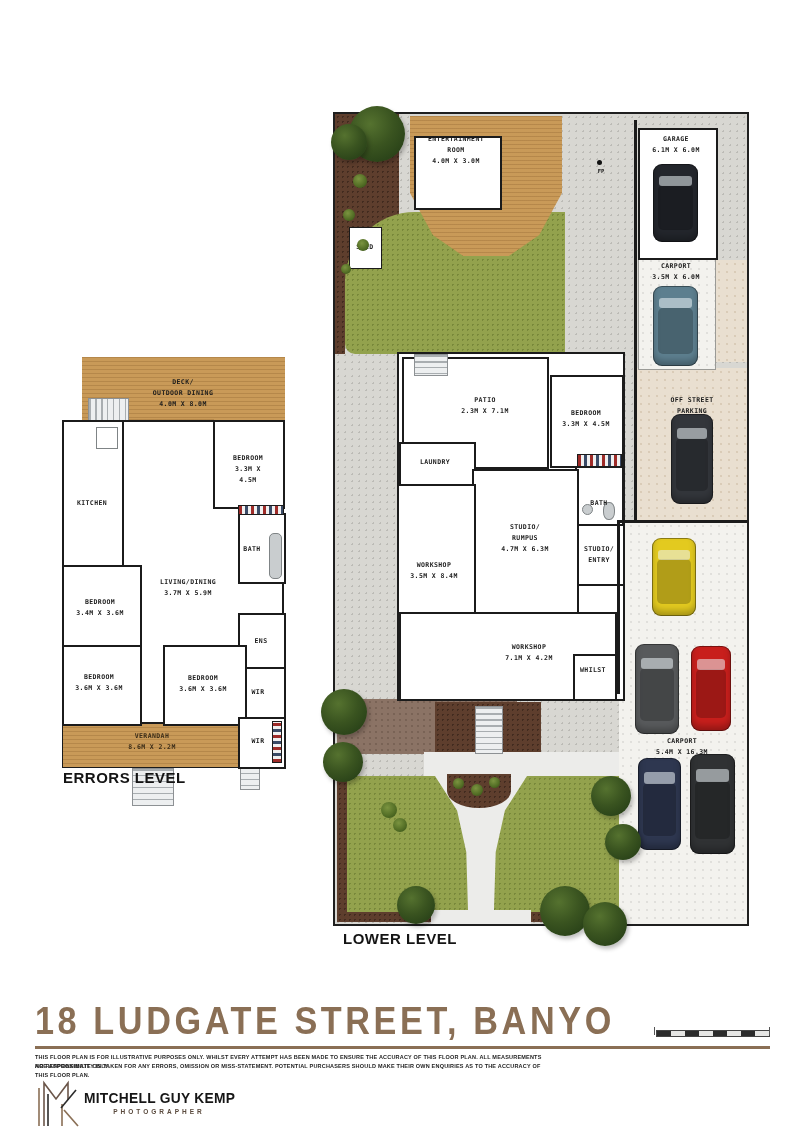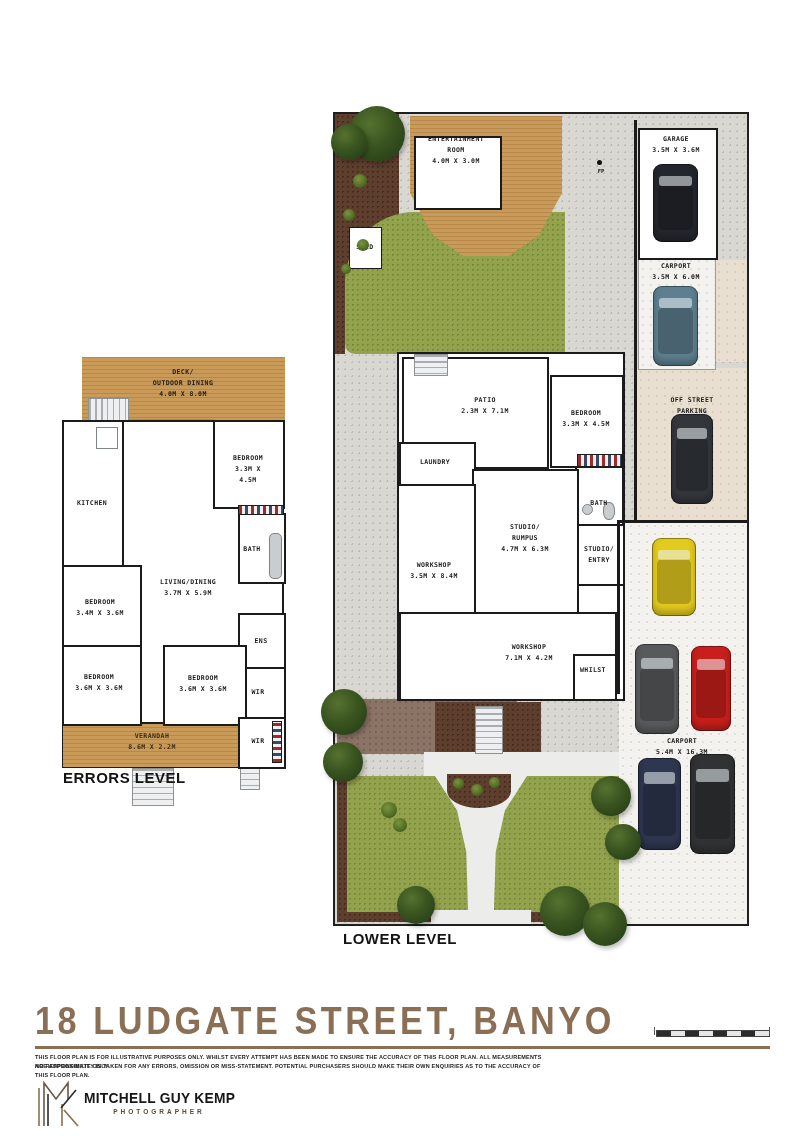--- a/index.html
+++ b/index.html
@@ -76,21 +76,21 @@
     <div class="room" style="left:103px;top:290px;width:80px;height:77px;"></div>
 
     <div class="fixture" style="left:209px;top:178px;width:11px;height:44px;border-radius:5px;"></div>
     <div class="fixture" style="left:36px;top:72px;width:20px;height:20px;background:#fff;"></div>
     <div class="robe" style="left:212px;top:366px;width:8px;height:40px;background:repeating-linear-gradient(0deg,#9e2b28 0 3px,#f0f0f0 3px 6px,#3a4a66 6px 9px,#f0f0f0 9px 12px);"></div>
 
     <div class="abs deck" style="left:2px;top:367px;width:178px;height:44px;z-index:6;border:1.5px solid #1b1b1b;"></div>
     <div class="abs stairs-v" style="left:72px;top:413px;width:40px;height:36px;z-index:6;"></div>
     <div class="abs stairs-v" style="left:180px;top:411px;width:18px;height:22px;z-index:6;"></div>
 
-    <div class="room-label" style="left:123px;top:12px;">DECK/
+    <div class="room-label" style="left:123px;top:22px;">DECK/
 OUTDOOR DINING
 4.0M X 8.0M</div>
     <div class="room-label" style="left:32px;top:143px;">KITCHEN</div>
     <div class="room-label" style="left:188px;top:98px;">BEDROOM
 3.3M X 4.5M</div>
     <div class="room-label" style="left:192px;top:189px;">BATH</div>
     <div class="room-label" style="left:128px;top:222px;">LIVING/DINING
 3.7M X 5.9M</div>
     <div class="room-label" style="left:40px;top:242px;">BEDROOM
 3.4M X 3.6M</div>
@@ -120,21 +120,21 @@
 
     <div class="room" style="left:14px;top:113px;width:31px;height:40px;border-width:1.5px;z-index:11;"></div>
     <div class="room-label" style="left:30px;top:128px;">SHED</div>
 
     <div class="dot" style="left:262px;top:46px;width:5px;height:5px;"></div>
     <div class="tiny-label" style="left:266px;top:54px;">FP</div>
 
     <div class="wall" style="left:299px;top:6px;width:3px;height:402px;"></div>
     <div class="room" style="left:303px;top:14px;width:76px;height:128px;border-width:2.5px;"></div>
     <div class="room-label" style="left:341px;top:20px;">GARAGE
-3.5M X 3.6M</div>
+6.1M X 6.0M</div>
     <div class="car" style="left: 318px; top: 50px; width: 45px; height: 78px; background-color: rgb(35, 38, 44);"></div>
 
     <div class="abs palecrete" style="left:303px;top:142px;width:76px;height:112px;z-index:9;border:1px solid #9a9a96;"></div>
     <div class="room-label" style="left:341px;top:147px;">CARPORT
 3.5M X 6.0M</div>
     <div class="car" style="left: 318px; top: 172px; width: 45px; height: 80px; background-color: rgb(93, 127, 143);"></div>
     <div class="abs beige" style="left:380px;top:146px;width:32px;height:102px;z-index:4;"></div>
 
     <div class="abs beige" style="left:302px;top:254px;width:110px;height:154px;z-index:6;"></div>
     <div class="room-label" style="left:357px;top:281px;">OFF STREET PARKING</div>

